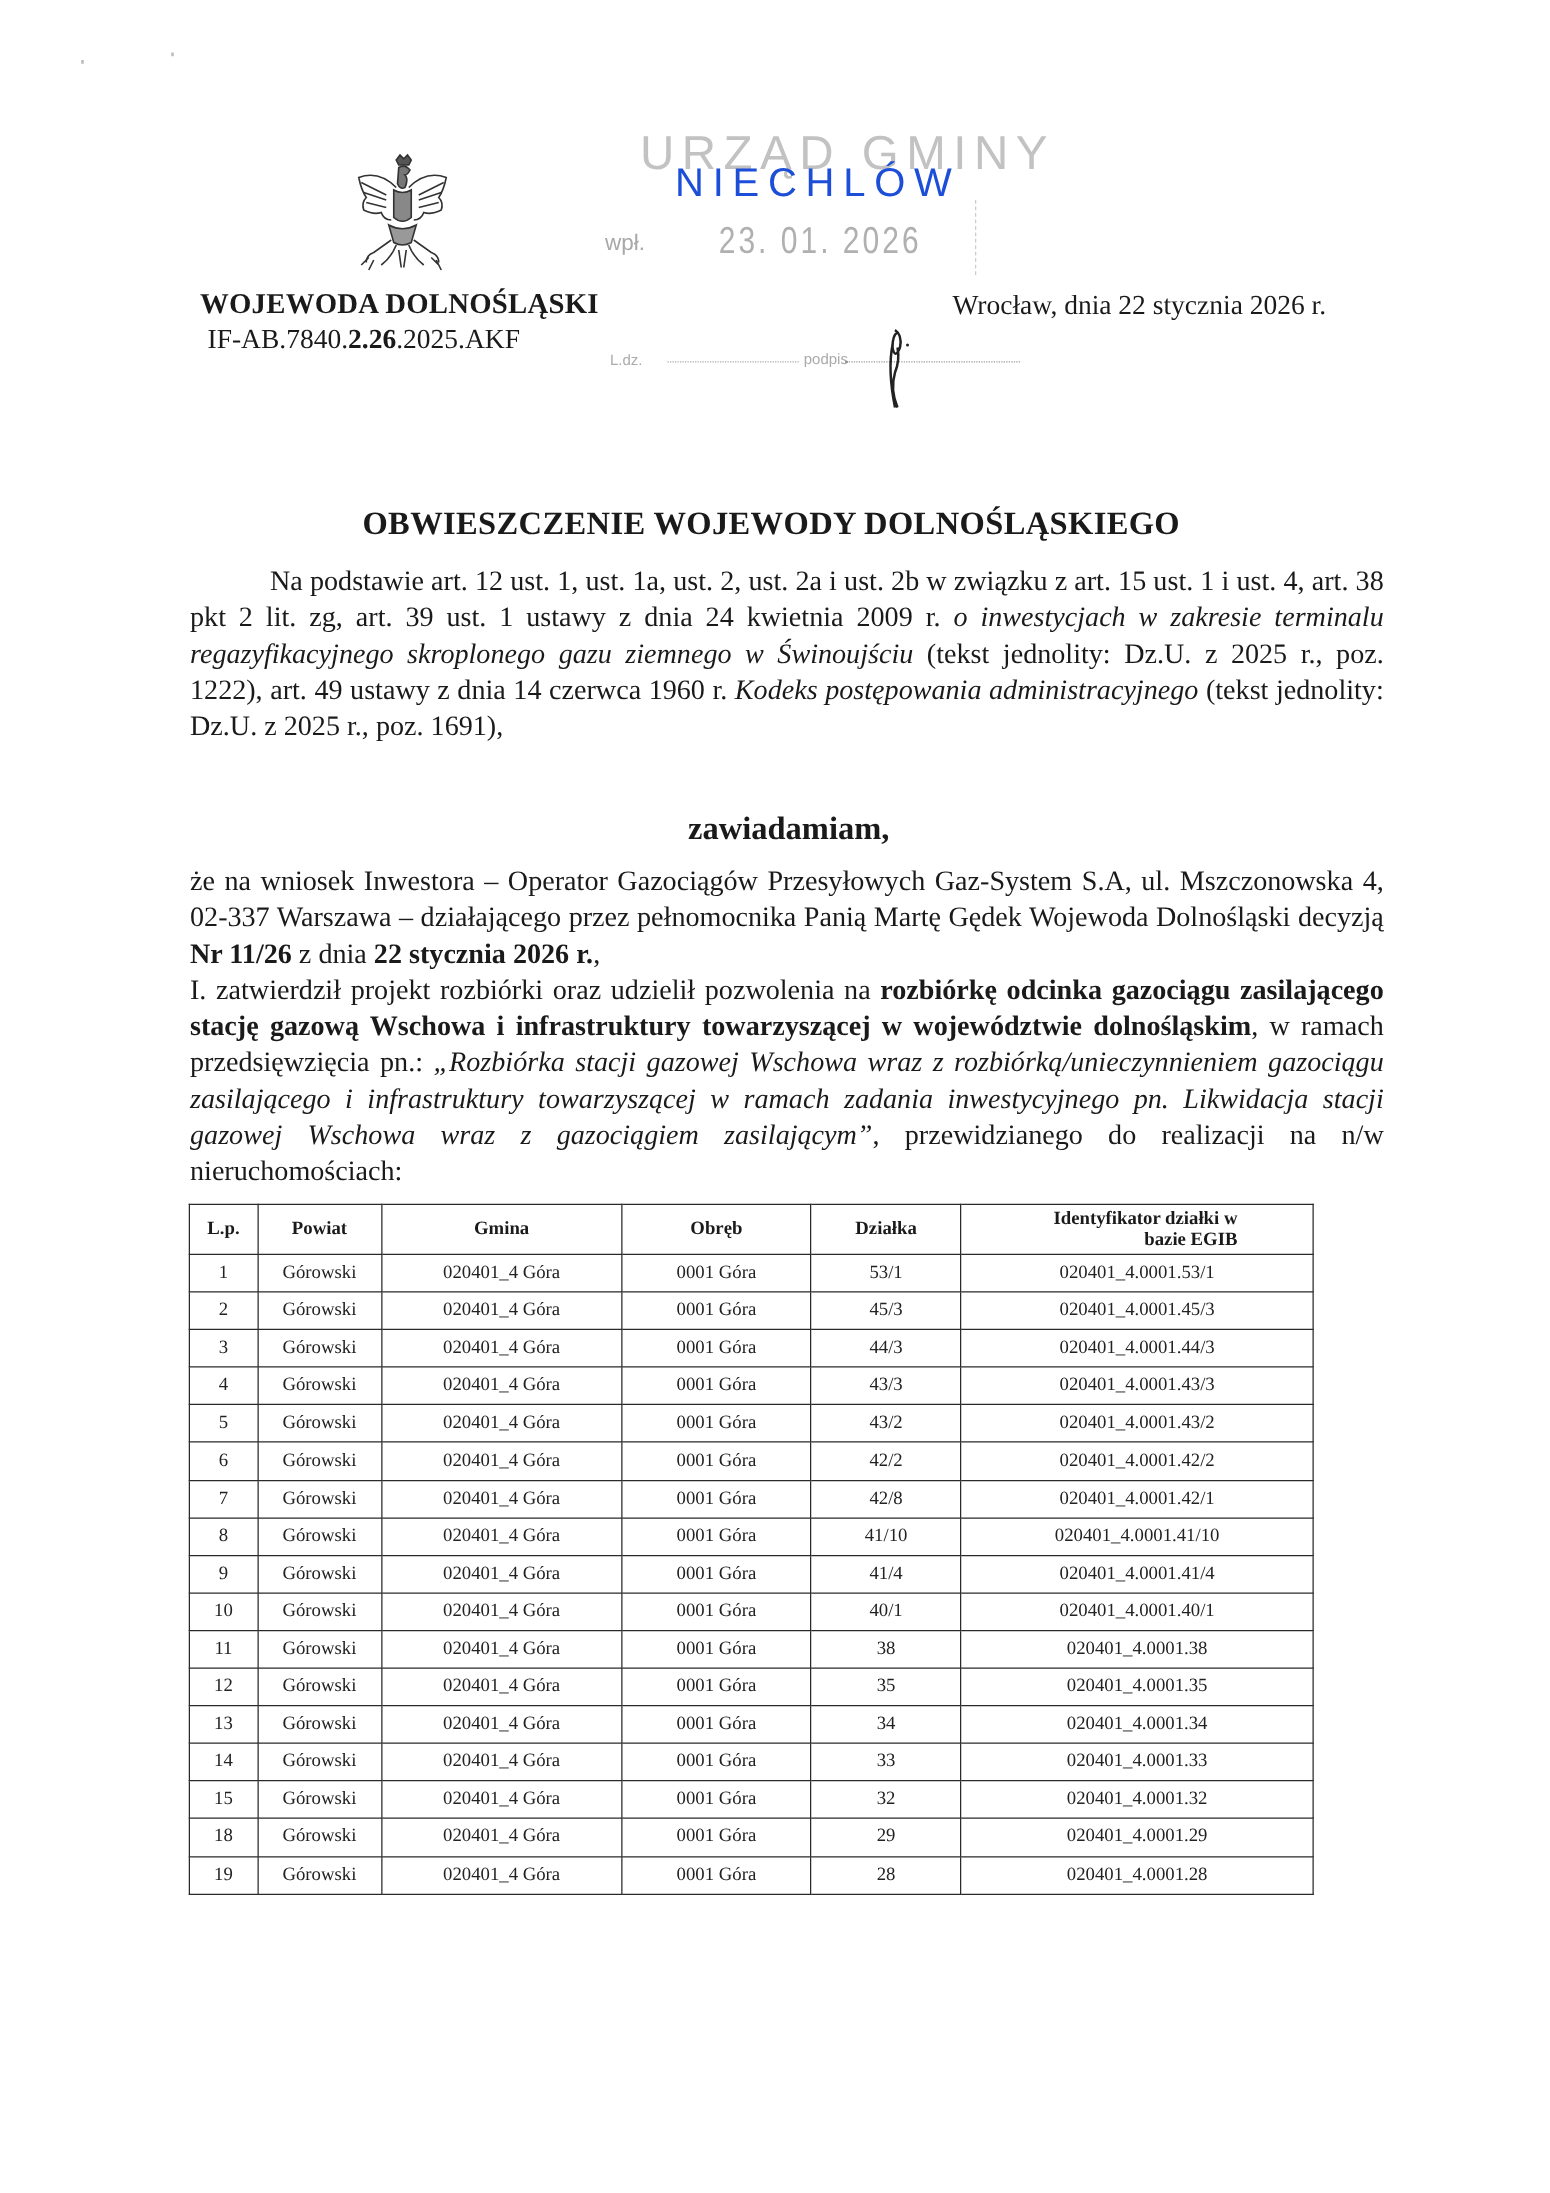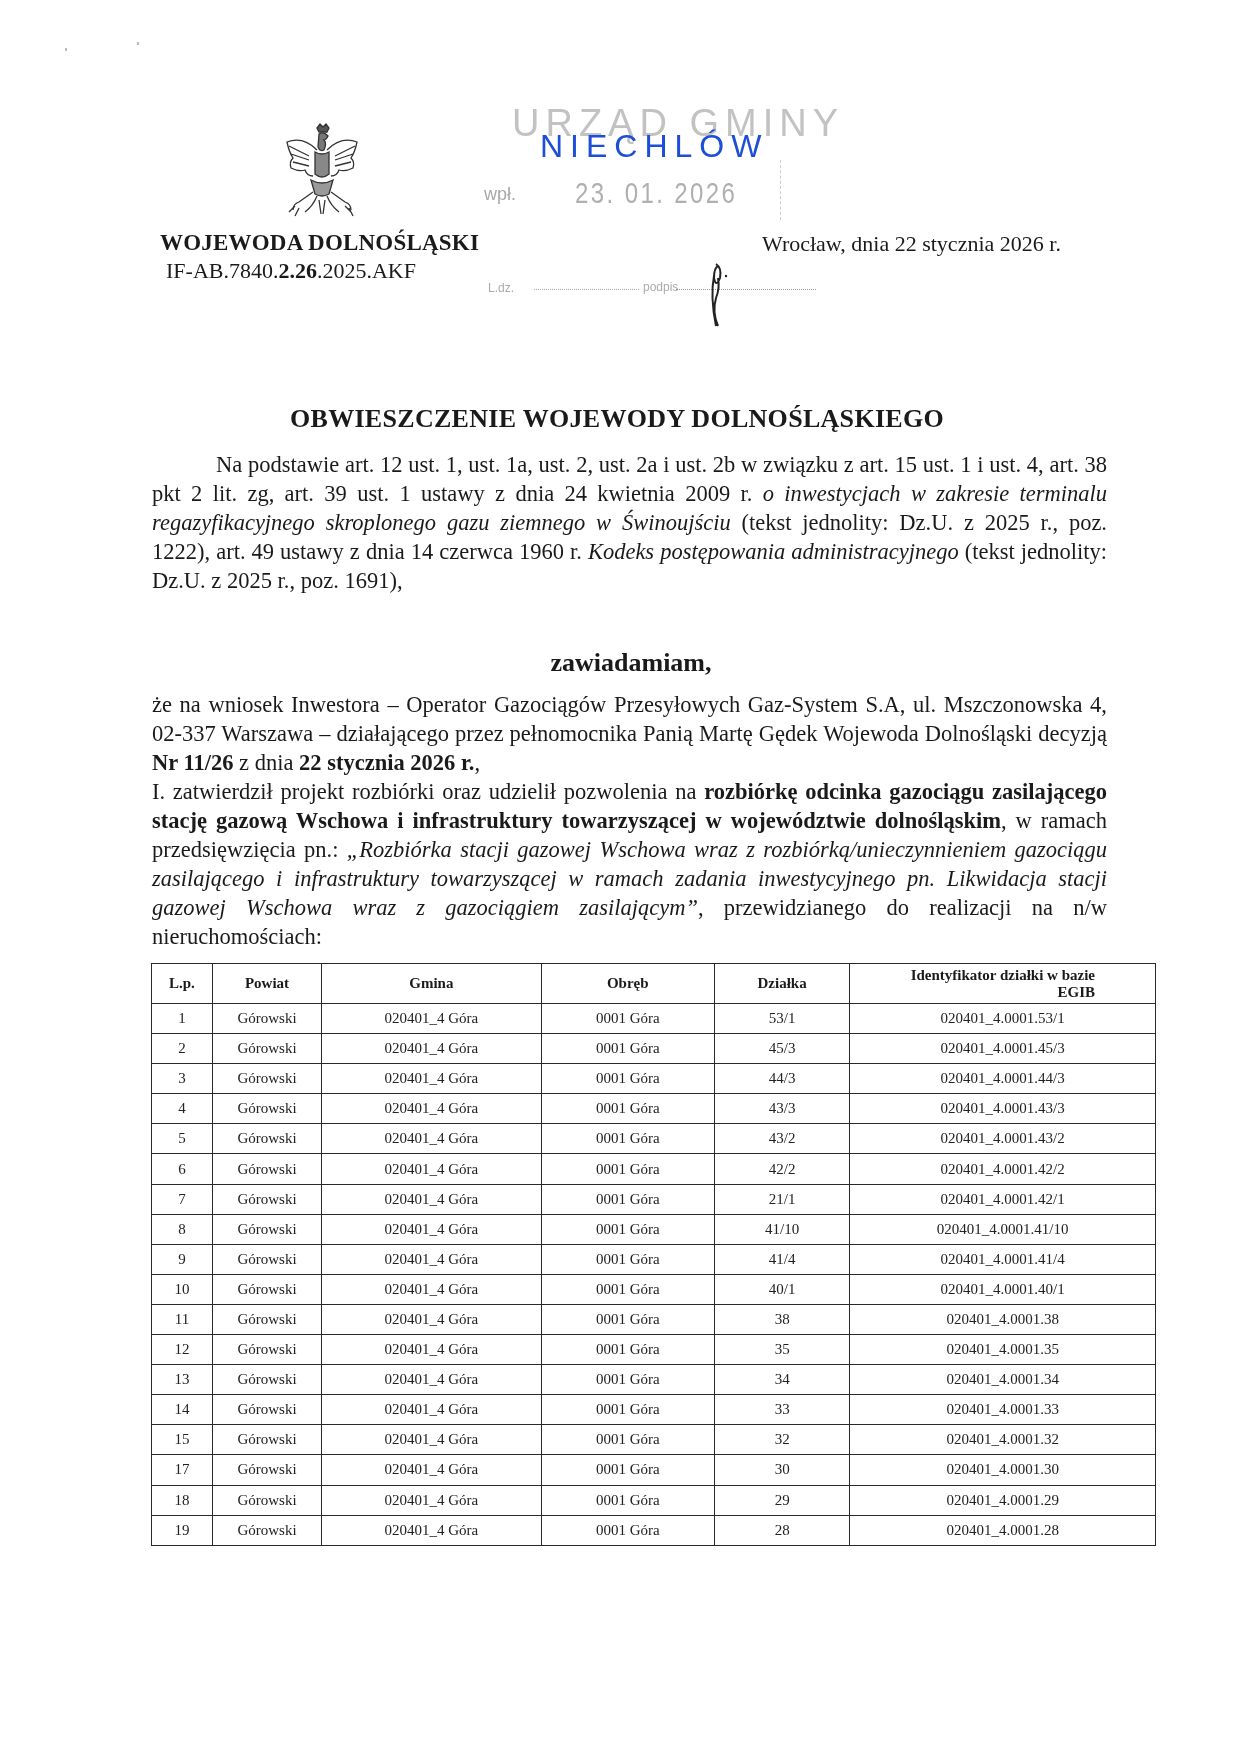--- a/index.html
+++ b/index.html
@@ -36,21 +36,21 @@
   .para { position:absolute; left:152px; width:955px; font-size:22.5px; line-height:29px; text-align:justify; }
   .para i { font-style:italic; }
   .para b { font-weight:bold; }
   #para1 { top:450px; text-indent:64px; }
   #notify { left:11px; width:1240px; top:648px; text-align:center; font-size:26px; font-weight:bold; }
   #para2 { top:690px; }
   .line { display:block; text-align:justify; text-align-last:justify; }
   .line.last { text-align-last:left; }
 
   
-  #table { position:absolute; left:151px; top:963px; width:1005px; border-collapse:collapse; font-size:15px; }
+  #table { position:absolute; left:151px; top:963px; width:900px; border-collapse:collapse; font-size:15px; }
   #table th, #table td { border:1.5px solid #2a2a2a; text-align:center; padding:0; }
   #table th { height:39px; font-weight:bold; font-size:15px; line-height:17px; }
   #table td { height:29.1px; color:#222; }
   #table col.c0 { width:58px; } #table col.c1 { width:104px; } #table col.c2 { width:209px; }
   #table col.c3 { width:165px; } #table col.c4 { width:129px; } #table col.c5 { width:291px; }
 </style>
 </head>
 <body>
 
 <div class="speck" style="left:65px;top:48px;"></div>
@@ -166,21 +166,21 @@
         <td>020401_4 Góra</td>
         <td>0001 Góra</td>
         <td>42/2</td>
         <td>020401_4.0001.42/2</td>
       </tr>
       <tr>
         <td>7</td>
         <td>Górowski</td>
         <td>020401_4 Góra</td>
         <td>0001 Góra</td>
-        <td>21/1</td>
+        <td>42/8</td>
         <td>020401_4.0001.42/1</td>
       </tr>
       <tr>
         <td>8</td>
         <td>Górowski</td>
         <td>020401_4 Góra</td>
         <td>0001 Góra</td>
         <td>41/10</td>
         <td>020401_4.0001.41/10</td>
       </tr>
@@ -234,28 +234,20 @@
       </tr>
       <tr>
         <td>15</td>
         <td>Górowski</td>
         <td>020401_4 Góra</td>
         <td>0001 Góra</td>
         <td>32</td>
         <td>020401_4.0001.32</td>
       </tr>
       <tr>
-        <td>17</td>
-        <td>Górowski</td>
-        <td>020401_4 Góra</td>
-        <td>0001 Góra</td>
-        <td>30</td>
-        <td>020401_4.0001.30</td>
-      </tr>
-      <tr>
         <td>18</td>
         <td>Górowski</td>
         <td>020401_4 Góra</td>
         <td>0001 Góra</td>
         <td>29</td>
         <td>020401_4.0001.29</td>
       </tr>
       <tr>
         <td>19</td>
         <td>Górowski</td>

